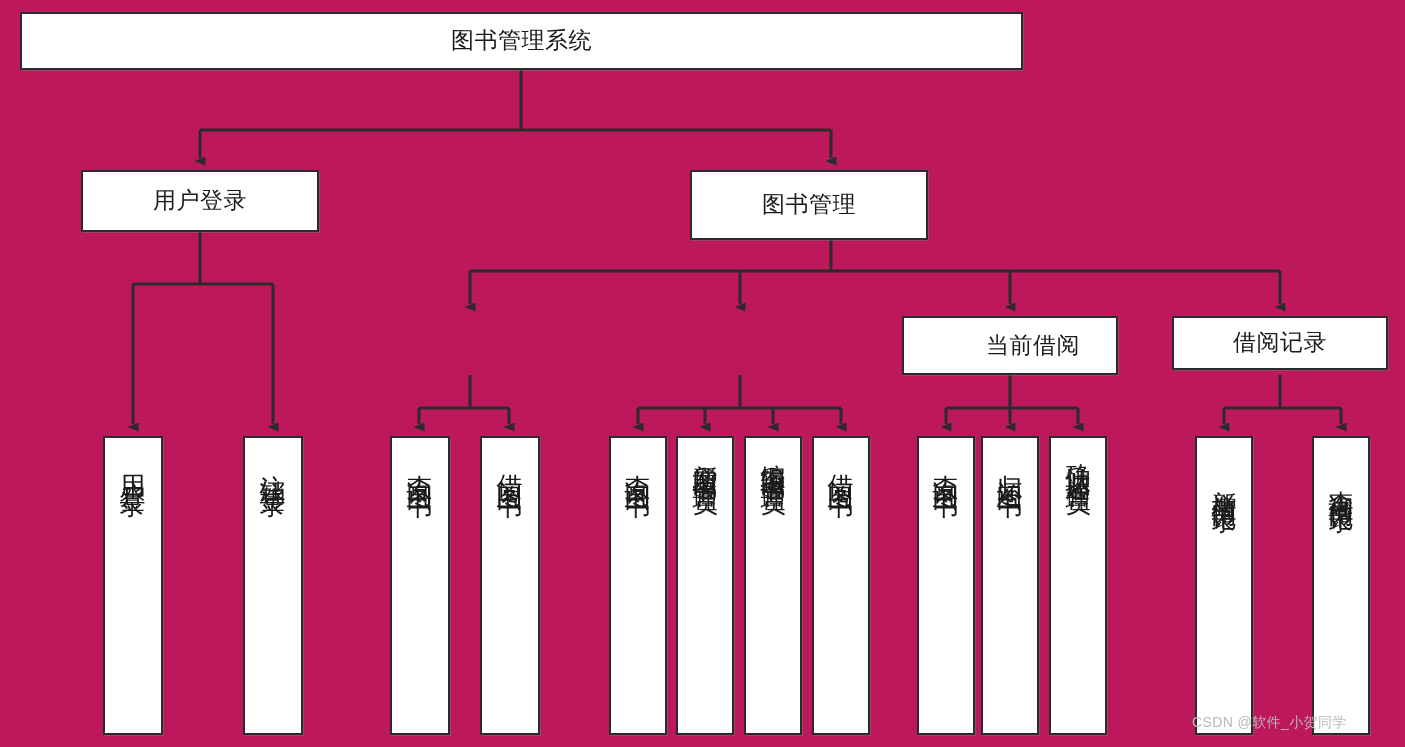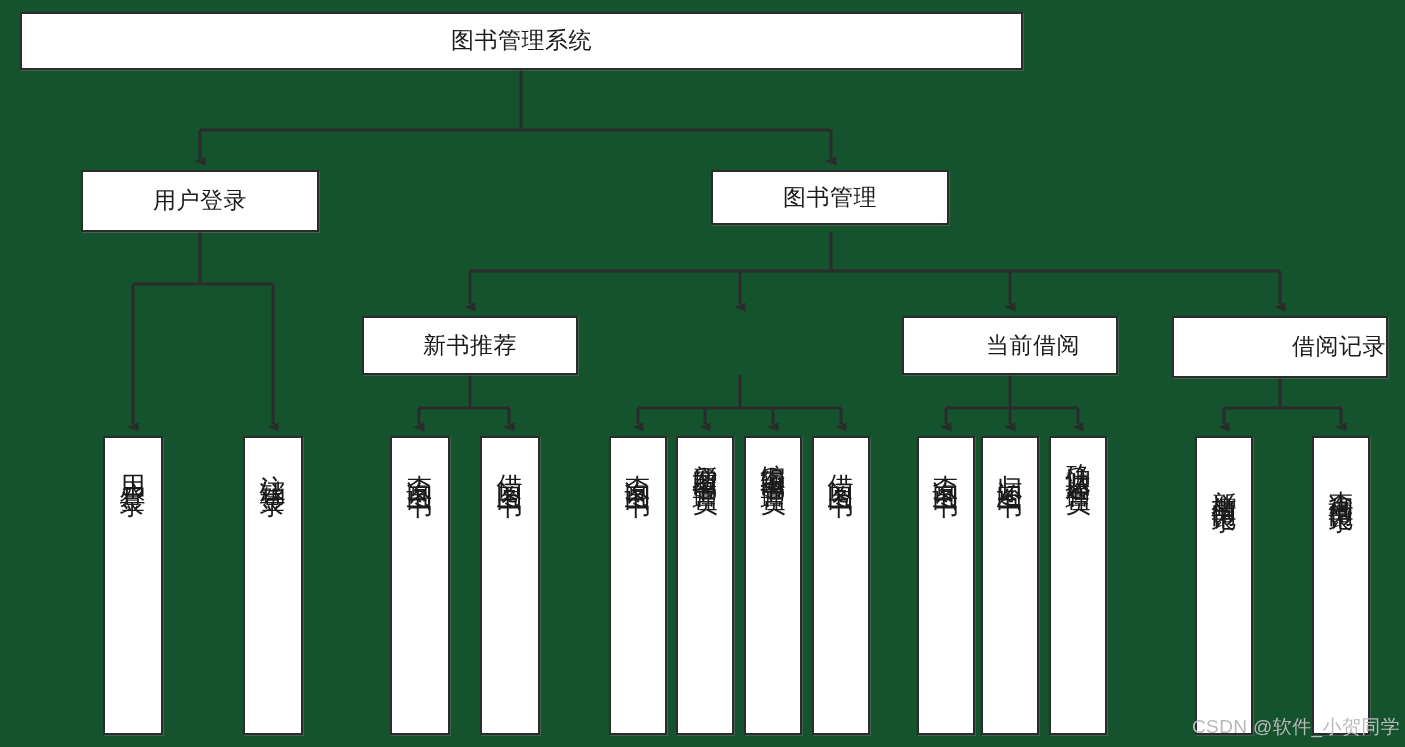--- a/index.html
+++ b/index.html
@@ -7,21 +7,21 @@
     padding: 0;
     background: #ffffff;
   }
   body {
     font-family: "Liberation Sans", "DejaVu Sans", sans-serif;
   }
   #canvas {
     position: relative;
     width: 1405px;
     height: 747px;
-    background: #14532d;
+    background: #be185d;
     overflow: hidden;
   }
   #edges {
     position: absolute;
     left: 0;
     top: 0;
     width: 1405px;
     height: 747px;
     pointer-events: none;
   }
@@ -62,21 +62,21 @@
     white-space: nowrap;
   }
   .node.vert.tall .lbl {
     font-size: 25px;
     letter-spacing: 4px;
   }
   #watermark {
     position: absolute;
     left: 1192px;
     top: 714px;
-    font-size: 19px;
+    font-size: 14px;
     color: #b9b9b9;
     white-space: nowrap;
     letter-spacing: 0.4px;
     font-family: "Liberation Sans", "DejaVu Sans", sans-serif;
   }
 </style>
 </head>
 <body>
 
 <div id="canvas">
@@ -131,31 +131,28 @@
     </g>
   </svg>
 
   <div class="node root horiz" style="left:20px; top:12px; width:1003px; height:58px;">
     <span class="lbl">图书管理系统</span>
   </div>
 
   <div class="node horiz" style="left:81px; top:170px; width:238px; height:62px;">
     <span class="lbl">用户登录</span>
   </div>
-  <div class="node horiz" style="left:711px; top:170px; width:238px; height:55px;">
+  <div class="node horiz" style="left:690px; top:170px; width:238px; height:70px;">
     <span class="lbl">图书管理</span>
   </div>
 
-  <div class="node horiz" style="left:362px; top:316px; width:216px; height:59px;">
-    <span class="lbl">新书推荐</span>
-  </div>
   <div class="node horiz" style="left:902px; top:316px; width:216px; height:59px;padding-left:46px;">
     <span class="lbl">当前借阅</span>
   </div>
-  <div class="node horiz" style="left:1172px; top:316px; width:216px; height:62px;justify-content:flex-end;">
+  <div class="node horiz" style="left:1172px; top:316px; width:216px; height:54px;">
     <span class="lbl">借阅记录</span>
   </div>
 
   <div class="node vert" style="left:103px; top:436px; width:60px; height:299px;">
     <span class="lbl">用户登录</span>
   </div>
   <div class="node vert" style="left:243px; top:436px; width:60px; height:299px;">
     <span class="lbl">注销登录</span>
   </div>
 

